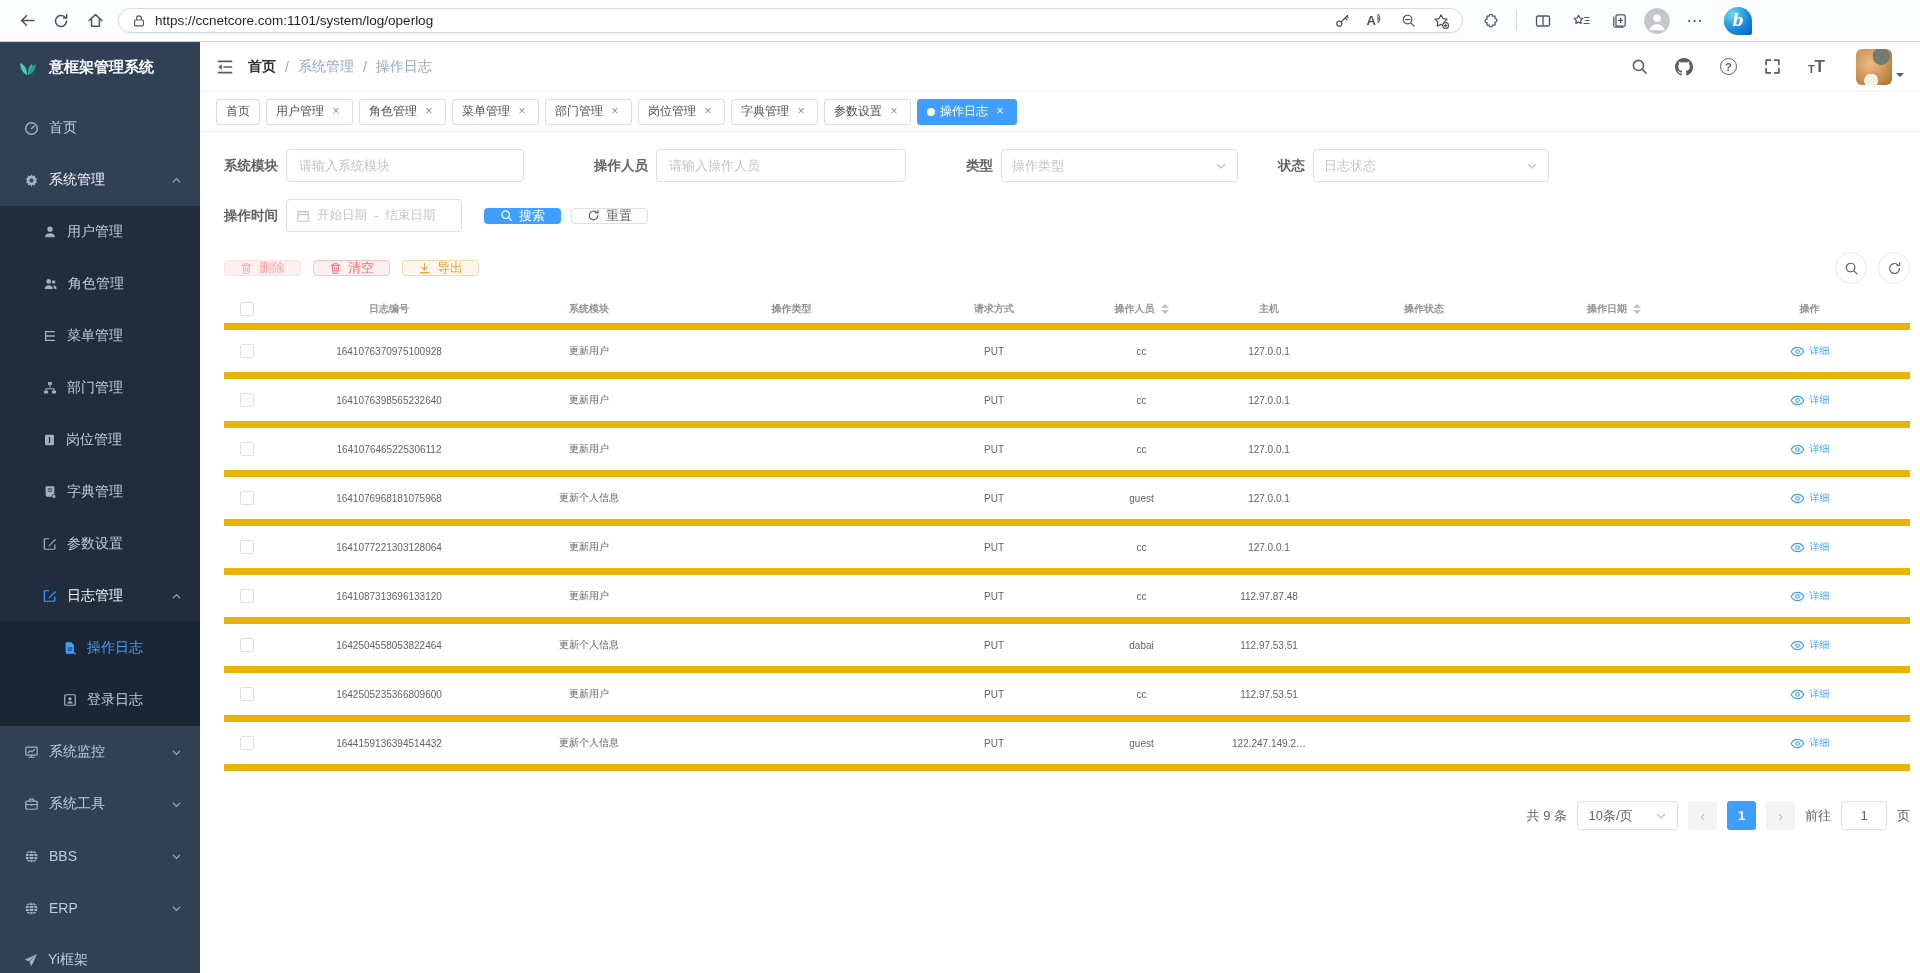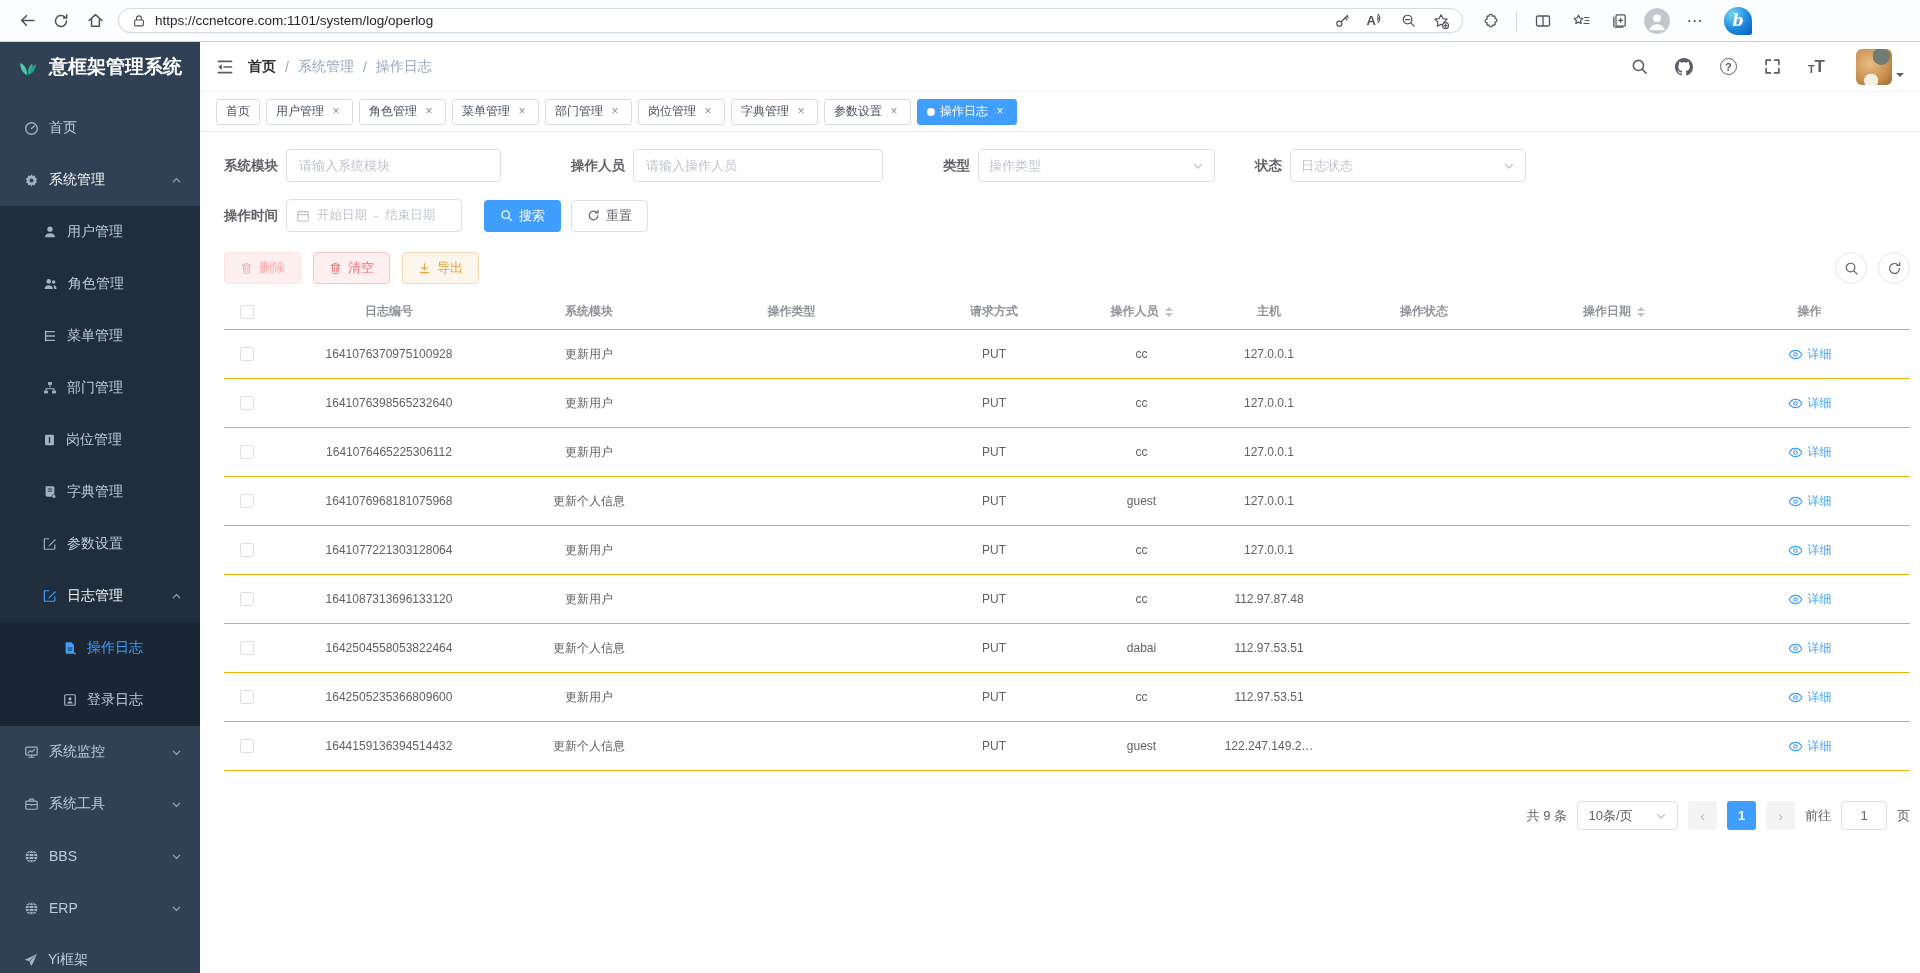--- a/index.html
+++ b/index.html
@@ -26,21 +26,21 @@
     background:radial-gradient(circle at 30% 25%, #6fd6f2, #1d88dd 55%, #0b5cbe);
     display:flex; align-items:center; justify-content:center; color:#fff;
     font-family:"DejaVu Serif",serif; font-style:italic; font-weight:bold; font-size:16px; }
 
   
   .app { display:flex; height:931px; }
 
   
   .sidebar { width:200px; background:#304156; flex:0 0 auto; color:#bfcbd9; overflow:hidden; }
   .logo-row { height:50px; display:flex; align-items:center; gap:10px; padding:0 17px; }
-  .logo-title { color:#fff; font-size:19px; font-weight:bold; white-space:nowrap;text-align:center; }
+  .logo-title { color:#fff; font-size:15px; font-weight:bold; white-space:nowrap;text-align:center; }
   .menu { padding-top:10px; }
   .mi { height:52px; display:flex; align-items:center; gap:10px; font-size:14px;
     cursor:pointer; padding-left:24px; position:relative; white-space:nowrap; }
   .mi .chev { position:absolute; right:18px; color:#9aa7b5; }
   .mi.bright { color:#f4f4f5; }
   .sub1 { background:#1f2d3d; }
   .sub1 .mi { padding-left:43px; }
   .sub2 { background:#1a2634; }
   .sub2 .mi { padding-left:63px; }
   .mi .mic { color:#a3b1c0; display:flex; }
@@ -83,45 +83,45 @@
   
   .content { flex:1; padding:0 10px 0 24px; }
   .frow { display:flex; align-items:center; }
   .row1 { margin-top:17px; }
   .row2 { margin-top:17px; }
   .flabel { font-size:13.5px; font-weight:600; color:#606266; margin-right:8px; white-space:nowrap; }
   .ml70 { margin-left:70px; } .ml60 { margin-left:60px; } .ml68 { margin-left:40px; }
   .finput { height:33px; border:1px solid #dcdfe6; border-radius:4px; background:#fff;
     font-size:13px; color:#606266; padding:0 12px; outline:none; }
   .finput::placeholder { color:#c0c4cc; }
-  .w215 { width:215px; } .w245 { width:250px; }
+  .w215 { width:238px; } .w245 { width:250px; }
   .fselect { height:33px; width:237px; border:1px solid #dcdfe6; border-radius:4px;
     background:#fff; display:flex; align-items:center; padding:0 10px; cursor:pointer; }
   .fselect .ph { font-size:13px; color:#c0c4cc; }
   .fselect .chev { margin-left:auto; color:#c0c4cc; }
   .daterange { height:33px; width:176px; border:1px solid #dcdfe6; border-radius:4px;
     background:#fff; display:flex; align-items:center; gap:7px; padding:0 9px;
     font-size:12.5px; color:#c0c4cc; cursor:pointer; }
-  .btn { height:32px; border-radius:4px; border:1px solid transparent; font-size:13px;
+  .btn { height:16px; border-radius:4px; border:1px solid transparent; font-size:13px;
     display:inline-flex; align-items:center; gap:6px; padding:0 15px; cursor:pointer;
     white-space:nowrap; background:#fff; }
   .btn-primary { background:#409eff; color:#fff; margin-left:22px; }
   .btn-plain { border-color:#dcdfe6; color:#606266; margin-left:10px; }
   .toolbar { margin-top:20px; display:flex; align-items:center; gap:12px; }
   .btn-danger-dis { background:#fef0f0; border-color:#fde2e2; color:#f9a7a7; cursor:not-allowed; }
   .btn-danger { background:#fef0f0; border-color:#fbc4c4; color:#f56c6c; }
   .btn-warning { background:#fdf6ec; border-color:#f5dab1; color:#e6a23c; }
   .tool-right { margin-left:auto; display:flex; gap:11px; }
   .cbtn { width:32px; height:32px; border-radius:50%; border:1px solid #e4e7f0; background:#fff;
     display:flex; align-items:center; justify-content:center; color:#5f646b; cursor:pointer; }
 
   
   .table { margin-top:10px; }
   .trow { display:grid; grid-template-columns:45px 240px 160px 245px 160px 135px 120px 190px 190px 1fr;
-    align-items:center; height:49px; border-bottom:1px solid #eab308; font-size:12px; color:#606266; }
+    align-items:center; height:49px; border-bottom:7px solid #eab308; font-size:10px; color:#606266; }
   .thead { height:36px; color:#909399; font-weight:bold; }
   .tc { display:flex; align-items:center; justify-content:center; gap:3px; text-align:center;
     overflow:hidden; white-space:nowrap; }
   .cb { width:14px; height:14px; border:1px solid #dcdfe6; border-radius:2px; background:#fff; cursor:pointer; }
   .sort { display:inline-flex; flex-direction:column; gap:2px; margin-left:3px; }
   .cu { width:0; height:0; border:4px solid transparent; border-bottom-color:#c0c4cc; }
   .cd { width:0; height:0; border:4px solid transparent; border-top-color:#c0c4cc; }
   .detail { color:#409eff; display:inline-flex; align-items:center; gap:5px; cursor:pointer; }
 
   

